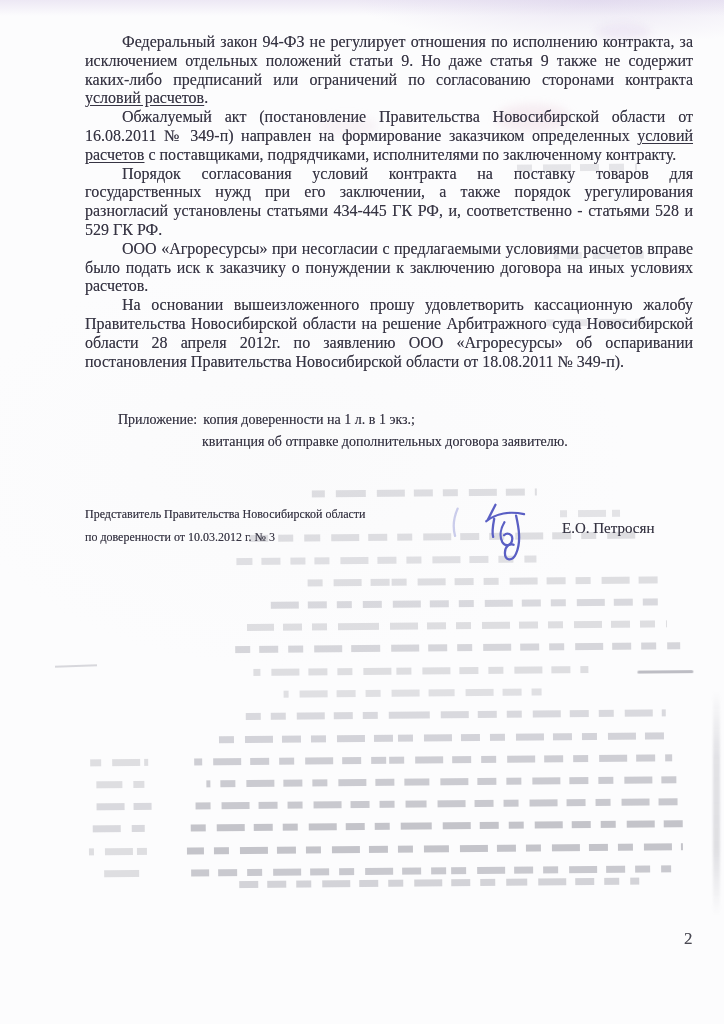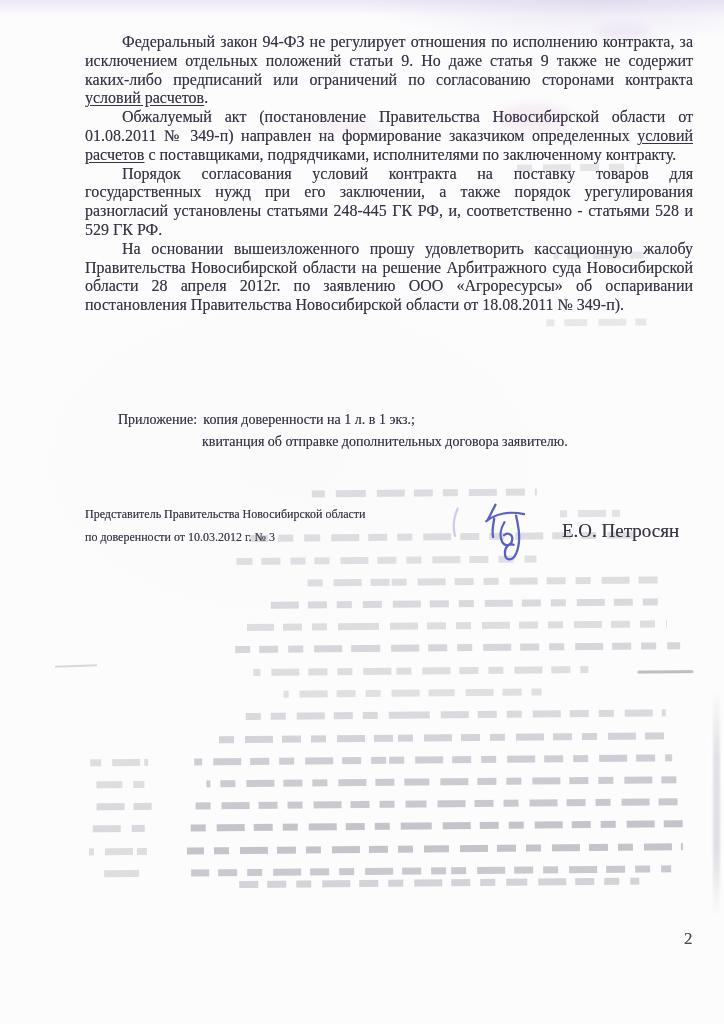--- a/index.html
+++ b/index.html
@@ -37,21 +37,21 @@
   .attachment .label{margin-right:.45em;}
   .attachment .line2{margin-left:84px;}
   
   .sig-lines{
     position:absolute;left:85px;top:503px;
     font-size:12px;line-height:22.5px;color:var(--ink);
     text-shadow:0 0 .5px rgba(54,52,67,.55);
   }
   .sig-name{
     position:absolute;left:562px;top:520px;
-    font-size:19px;color:var(--ink);
+    font-size:15px;color:var(--ink);
     text-shadow:0 0 .5px rgba(54,52,67,.55);
   }
   .sig-mark{position:absolute;left:448px;top:492px;transform:rotate(-3deg);}
   .sig-mark path{fill:none;stroke:var(--sig);stroke-width:2.3;stroke-linecap:round;stroke-linejoin:round;}
   
   .page-number{
     position:absolute;left:684px;top:929px;
     font-size:17px;color:var(--pgnum);
     text-shadow:0 0 .5px rgba(74,73,83,.5);
   }
@@ -118,22 +118,23 @@
       <div class="bleed-line" style="top: 779px; left: 94px; width: 48px; opacity: 0.22; background-position-x: 299px;"></div>
       <div class="bleed-line" style="top: 801px; left: 86px; width: 66px; opacity: 0.25; background-position-x: 312px;"></div>
       <div class="bleed-line" style="top: 823px; left: 90px; width: 52px; opacity: 0.25; background-position-x: 325px;"></div>
       <div class="bleed-line" style="top: 846px; left: 86px; width: 58px; opacity: 0.22; background-position-x: 338px;"></div>
       <div class="bleed-line" style="top: 868px; left: 92px; width: 46px; opacity: 0.22; background-position-x: 351px;"></div>
       <div class="bleed-dash" style="top: 673px; left: 636px; width: 56px; opacity: 0.45;"></div>
     </div>
 
   <div class="body-text" id="paragraphs">
       <p><span>Федеральный закон 94-ФЗ не регулирует отношения по исполнению контракта, за исключением отдельных положений статьи 9. Но даже статья 9 также не содержит каких-либо предписаний или ограничений по согласованию сторонами контракта </span><span class="u">условий расчетов</span><span>.</span></p>
-      <p><span>Обжалуемый акт (постановление Правительства Новосибирской области от 01.08.2011 № 349-п) направлен на формирование заказчиком определенных </span><span class="u">условий расчетов</span><span> с поставщиками, подрядчиками, исполнителями по заключенному контракту.</span></p>
-      <p><span>Порядок согласования  условий контракта на поставку товаров для государственных нужд  при его заключении, а также порядок урегулирования разногласий установлены статьями 248-445 ГК РФ, и, соответственно - статьями 528 и 529 ГК РФ.</span></p>
+      <p><span>Обжалуемый акт (постановление Правительства Новосибирской области от 16.08.2011 № 349-п) направлен на формирование заказчиком определенных </span><span class="u">условий расчетов</span><span> с поставщиками, подрядчиками, исполнителями по заключенному контракту.</span></p>
+      <p><span>Порядок согласования  условий контракта на поставку товаров для государственных нужд  при его заключении, а также порядок урегулирования разногласий установлены статьями 434-445 ГК РФ, и, соответственно - статьями 528 и 529 ГК РФ.</span></p>
+      <p><span>ООО «Агроресурсы» при несогласии с предлагаемыми условиями расчетов вправе было подать иск к заказчику о понуждении к заключению договора на иных условиях расчетов.</span></p>
       <p><span>На основании вышеизложенного прошу удовлетворить кассационную жалобу Правительства Новосибирской области на решение Арбитражного суда Новосибирской области 28 апреля 2012г. по заявлению ООО «Агроресурсы» об оспаривании постановления Правительства Новосибирской области от 18.08.2011 № 349-п).</span></p>
     </div>
 
   <div class="attachment">
     <div><span class="label">Приложение:</span><span>копия доверенности на 1 л. в 1 экз.;</span></div>
     <div class="line2">квитанция об отправке дополнительных договора заявителю.</div>
   </div>
 
   <div class="sig-lines">
     <div>Представитель Правительства Новосибирской области</div>

